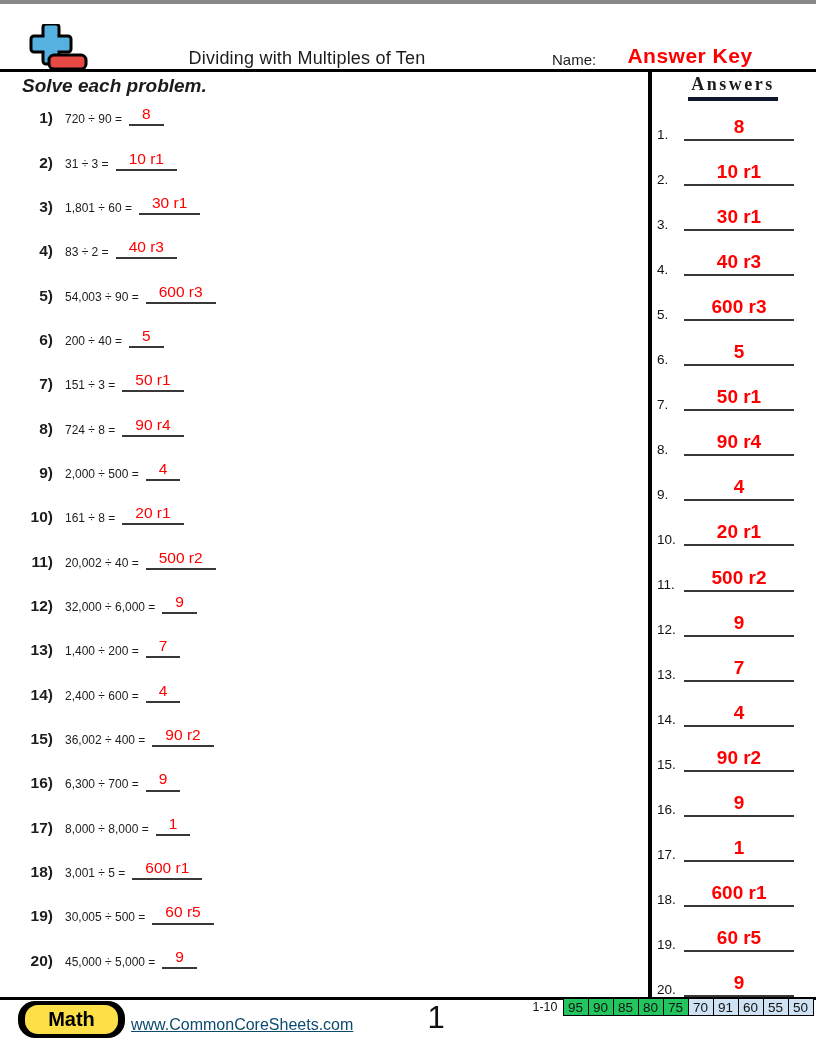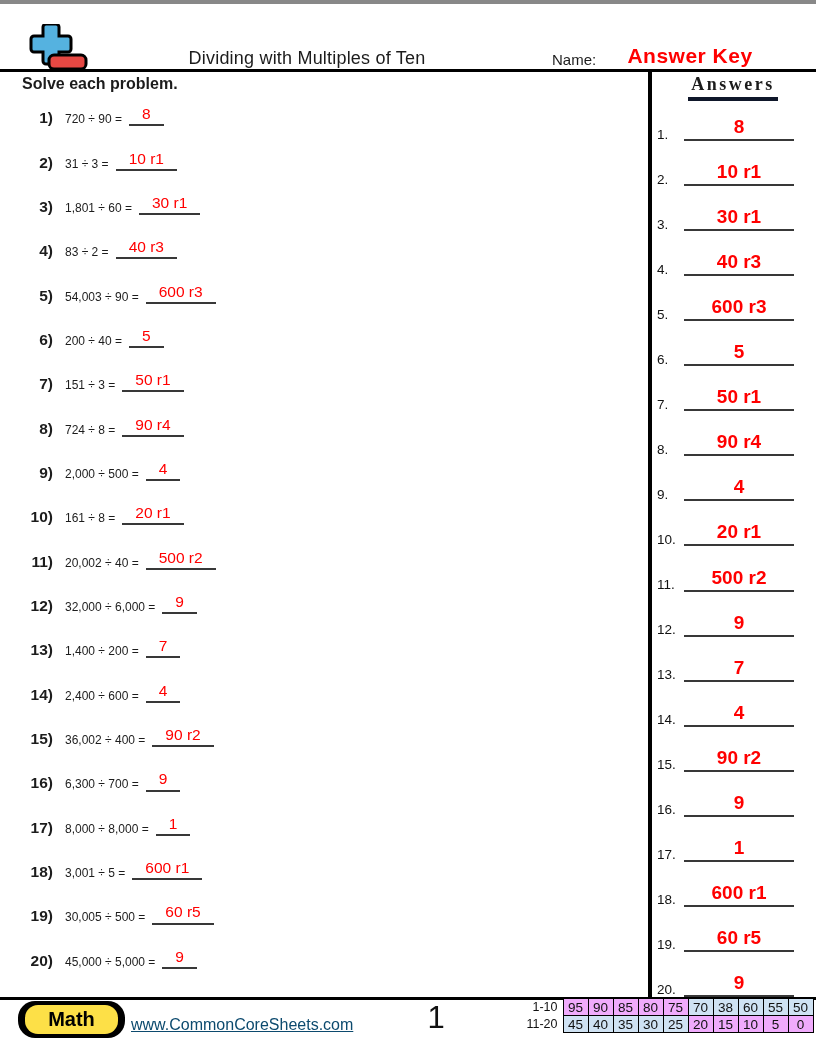--- a/index.html
+++ b/index.html
@@ -21,21 +21,21 @@
   .worksheet-title{
     position:absolute;left:107px;top:44px;width:400px;text-align:center;
     font-size:18px;font-weight:500;letter-spacing:.2px;
   }
   .name-label{position:absolute;left:552px;top:47px;font-size:15px;}
   .name-value{
     position:absolute;left:620px;top:40px;width:140px;text-align:center;
     font-size:21px;font-weight:bold;color:var(--answer_red);letter-spacing:.5px;
   }
   .rule-top{position:absolute;left:0;top:65px;width:816px;height:3px;background:#000;}
-  .solve-instruction{position:absolute;left:22px;top:71px;font-size:16px;font-weight:bold;}
+  .solve-instruction{position:absolute;left:22px;top:71px;font-size:19px;font-weight:bold;font-style:italic;}
   
   .vsep{
     position:absolute;left:648px;top:68px;height:926px;width:3px;
     border-left:2px solid #000;border-right:2px solid #000;
   }
   
   .problems{position:absolute;left:23px;top:78px;width:600px;}
   .p-row{display:flex;align-items:flex-end;height:44.35px;line-height:1.1;}
   .p-num{width:30px;text-align:right;font-weight:bold;font-size:15.5px;margin-right:12px;}
   .p-expr{font-size:12px;white-space:pre;}
@@ -71,21 +71,21 @@
     font-size:20px;font-weight:bold;color:#000;
   }
   .website{position:absolute;left:131px;top:1012px;font-size:16px;color:#0c4a6e;text-decoration:underline;}
   .page-number{
     position:absolute;left:396px;top:996px;width:80px;text-align:center;
     font-size:31px;font-weight:400;color:#111;
   }
   .score-table{position:absolute;left:519px;top:994px;border-collapse:collapse;}
   .score-table td{
     border:1px solid #000;width:25px;height:17px;padding:0;
-    text-align:center;font-size:13.5px;color:#111;background:#f0abfc;
+    text-align:center;font-size:13.5px;color:#111;background:#22c55e;
   }
   .score-table td.score-label{
     border:none;width:44px;padding-right:5px;text-align:right;font-size:12.5px;background:transparent;
   }
   .score-table td.shaded{background:var(--cell_shade);}
 </style>
 </head>
 <body>
 
 <div class="page">
@@ -344,35 +344,21 @@
     <tbody>
       <tr>
         <td class="score-label">1-10</td>
 
       <td>95</td>
           <td>90</td>
           <td>85</td>
           <td>80</td>
           <td>75</td>
           <td class="shaded">70</td>
-          <td class="shaded">38</td>
+          <td class="shaded">91</td>
           <td class="shaded">60</td>
           <td class="shaded">55</td>
           <td class="shaded">50</td>
         </tr>
-      <tr>
-        <td class="score-label">11-20</td>
-
-      <td class="shaded">45</td>
-          <td class="shaded">40</td>
-          <td class="shaded">35</td>
-          <td class="shaded">30</td>
-          <td class="shaded">25</td>
-          <td>20</td>
-          <td>15</td>
-          <td>10</td>
-          <td>5</td>
-          <td>0</td>
-        </tr>
     </tbody>
   </table>
 
 </div>
 
 </body></html>

